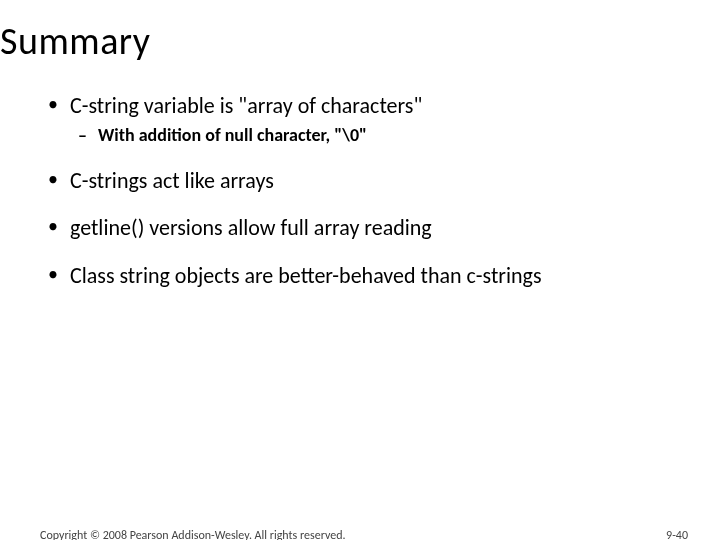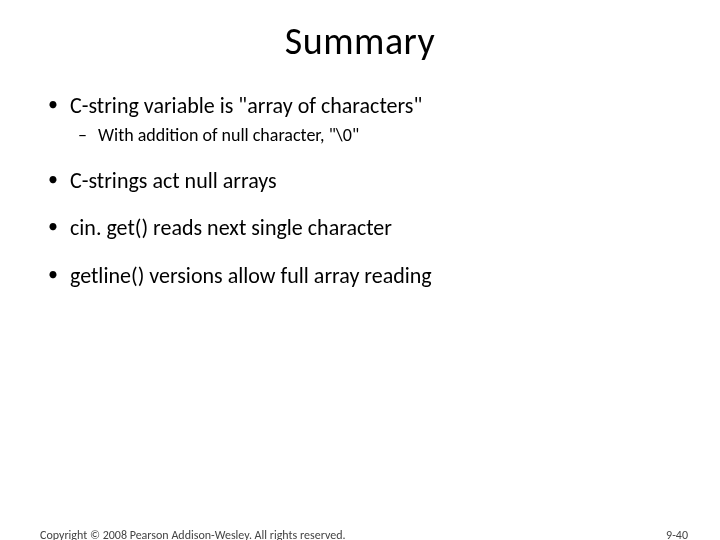--- a/index.html
+++ b/index.html
@@ -13,21 +13,20 @@
     position: relative;
     overflow: hidden;
   }
   .slide {
     width: 720px;
     height: 540px;
     position: relative;
     box-sizing: border-box;
   }
   .title {
-    text-align: center;
     font-size: 38px;
     font-weight: 400;
     margin-top: 18px;
     margin-bottom: 28px;
     letter-spacing: 0.5px;
   }
   .content {
     padding: 0 40px 0 40px;
   }
   ul.level1 {
@@ -53,20 +52,21 @@
     list-style: none;
     margin: 4px 0 0 0;
     padding: 0;
   }
   ul.level2 > li {
     position: relative;
     padding-left: 28px;
     font-size: 18px;
     line-height: 1.3;
     margin-top: 2px;
+    font-weight: bold;
   }
   ul.level2 > li::before {
     content: "–";
     position: absolute;
     left: 8px;
     top: 0;
     font-size: 18px;
   }
   .footer-left {
     position: absolute;
@@ -96,32 +96,32 @@
       <li>
         <span>C-string variable is "array of characters"</span>
         <ul class="level2">
           <li>
             <span>With addition of null character, "\0"</span>
           </li>
         </ul>
       </li>
 
       <li>
-        <span>C-strings act null arrays</span>
+        <span>C-strings act like arrays</span>
       </li>
 
 
-      <li>
-        <span>cin. get() reads next single character</span>
-      </li>
 
       <li>
         <span>getline() versions allow full array reading</span>
       </li>
 
+      <li>
+        <span>Class string objects are better-behaved than c-strings</span>
+      </li>
 
     </ul>
   </div>
 
   <div class="footer-left">Copyright © 2008 Pearson Addison-Wesley. All rights reserved.</div>
   <div class="footer-right">9-40</div>
 
 </div>
 
 </body></html>

